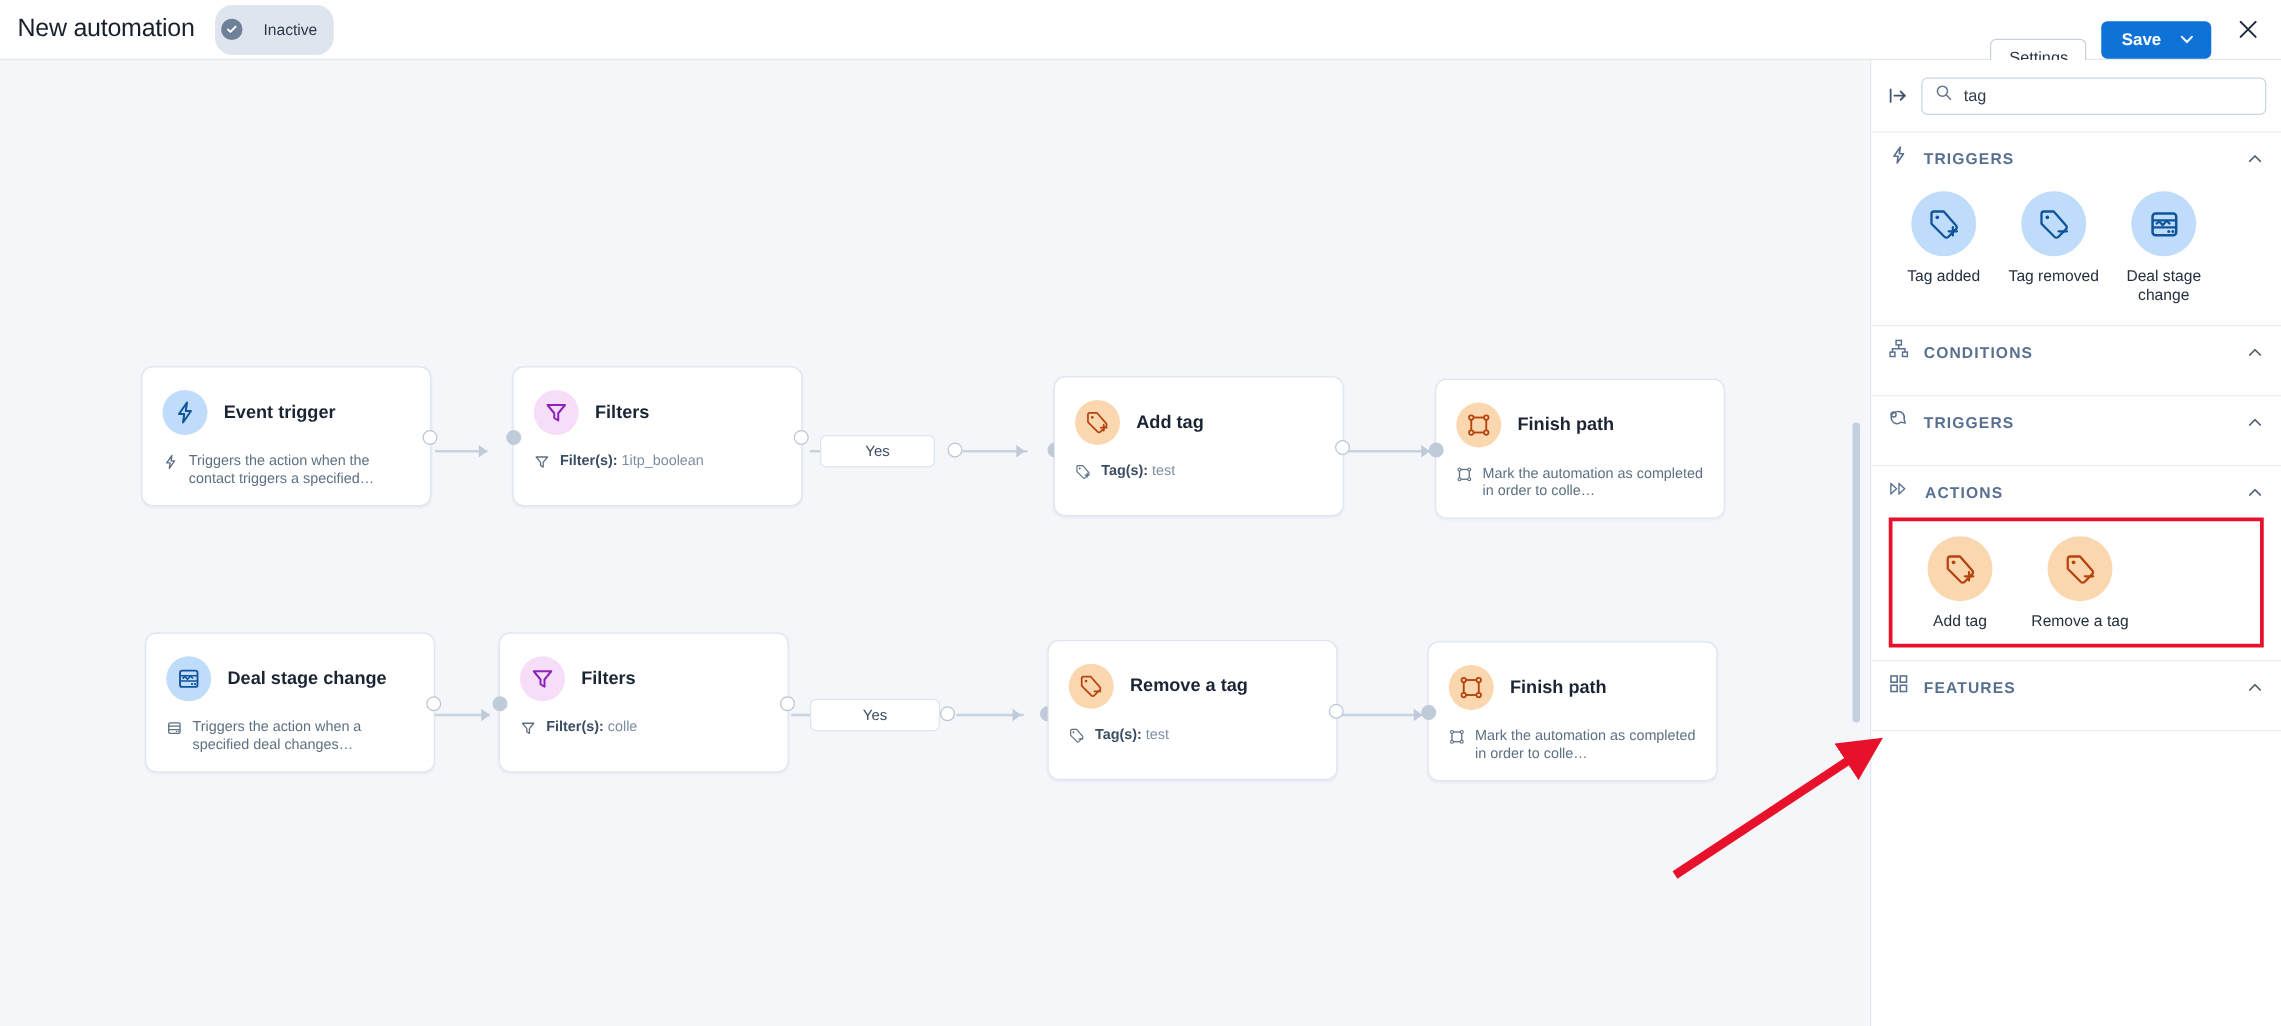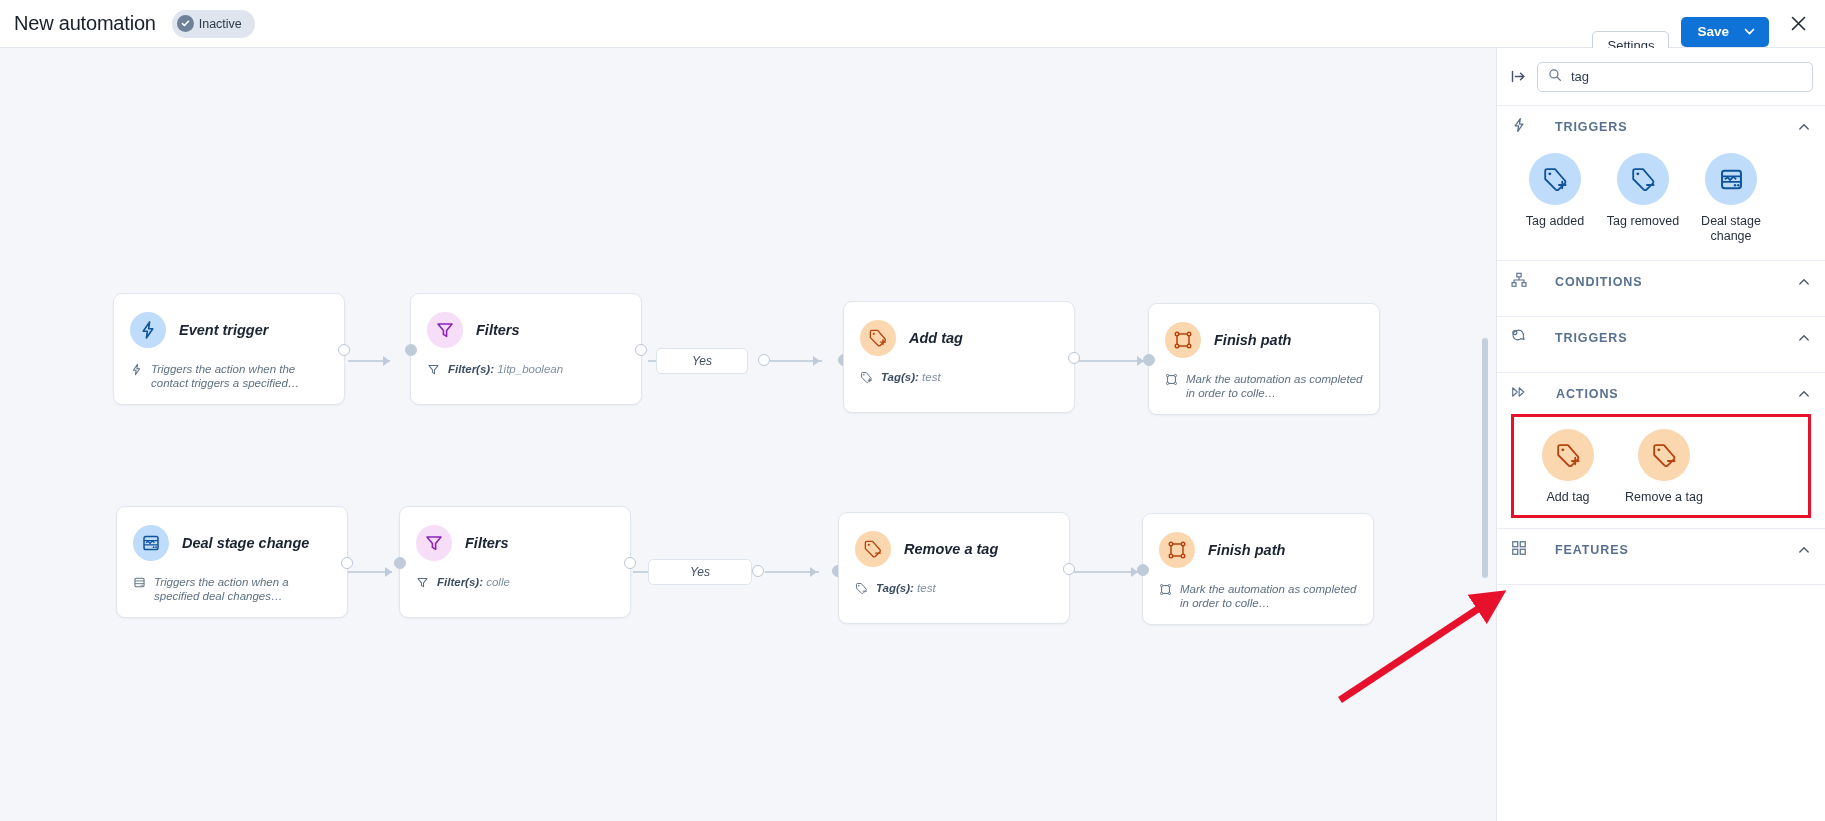--- a/index.html
+++ b/index.html
@@ -17,24 +17,24 @@
     background: #ffffff;
     border-bottom: 1px solid #e3e8ef;
     display: flex; align-items: center;
   }
   .page-title {
     margin-left: 14px;
     font-size: 20px; font-weight: normal; color: #18202c; letter-spacing: -0.2px;
   }
   .status-badge {
     margin-left: 16px;
-    display: inline-flex; align-items: center; gap: 5px;
+    display: inline-flex; align-items: center; gap: 17px;
     background: #dfe5ee; border-radius: 14px;
     padding: 4px 13px 4px 5px;
-    height: 28px;
+    height: 40px;
   }
   .status-badge .check-circle {
     width: 17px; height: 17px; border-radius: 50%;
     background: #6f8099; display: flex; align-items: center; justify-content: center;
   }
   .status-badge .check-circle svg { display: block; }
   .status-badge .label { font-size: 12.5px; color: #2c3a4b; }
 
   .topbar-right {
     margin-left: auto; display: flex; align-items: center; gap: 12px;
@@ -57,21 +57,20 @@
     width: 26px; height: 26px; display: flex; align-items: center; justify-content: center;
     cursor: pointer; margin-left: 4px;
   }
 
   
   .canvas {
     position: absolute; left: 0; top: 48px;
     width: 1496px; height: 773px;
     background: #f4f6fa;
     overflow: hidden;
-    font-style: italic;
   }
   .canvas-scrollbar {
     position: absolute; right: 8px; top: 290px;
     width: 6px; height: 240px; border-radius: 3px;
     background: #c5d0de;
   }
 
   .node {
     position: absolute;
     background: #ffffff;
@@ -138,21 +137,21 @@
     display: flex; align-items: center; gap: 9px; padding: 0 10px;
     background: #fff;
   }
   .search-box input {
     border: none; outline: none; width: 100%;
     font-family: "Liberation Sans", sans-serif; font-size: 13px; color: #2f3d4f;
     background: transparent;
   }
   .section { border-bottom: 1px solid #eaeef4; }
   .section-head {
-    display: flex; align-items: center; gap: 28px;
+    display: flex; align-items: center; gap: 12px;
     padding: 0 14px; height: 41px; cursor: pointer;
   }
   .section-head .sec-title {
     font-size: 12.5px; font-weight: bold; letter-spacing: 0.9px; color: #58708f;
   }
   .section-head .chev-up { margin-left: auto; display:flex; align-items:center; }
   .tile-grid {
     display: flex; padding: 6px 14px 16px 14px; gap: 0;
   }
   .tile {

